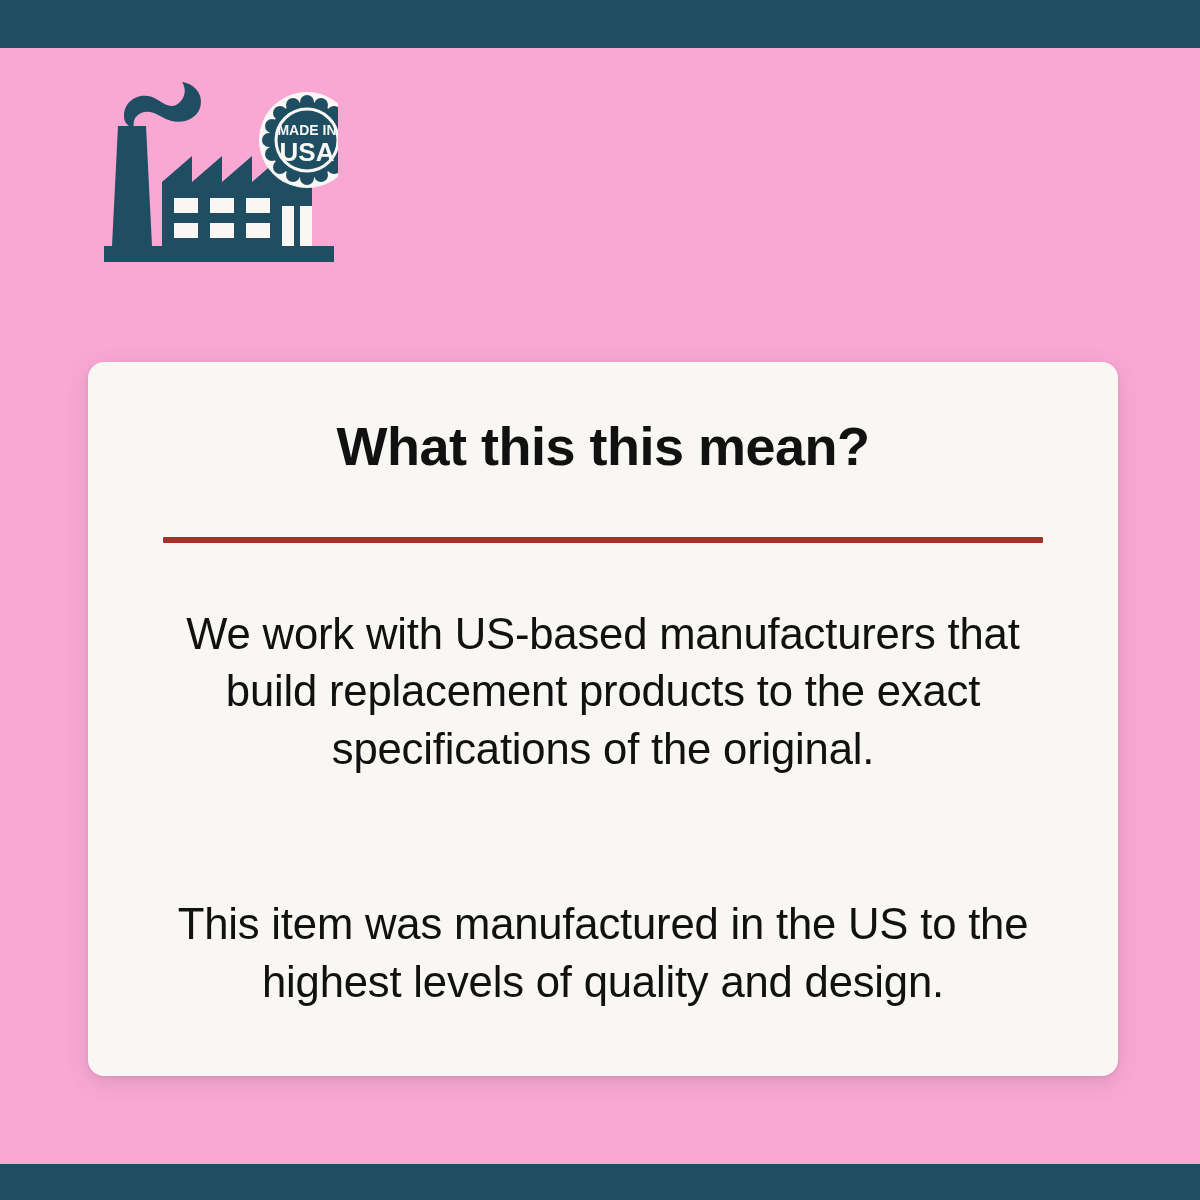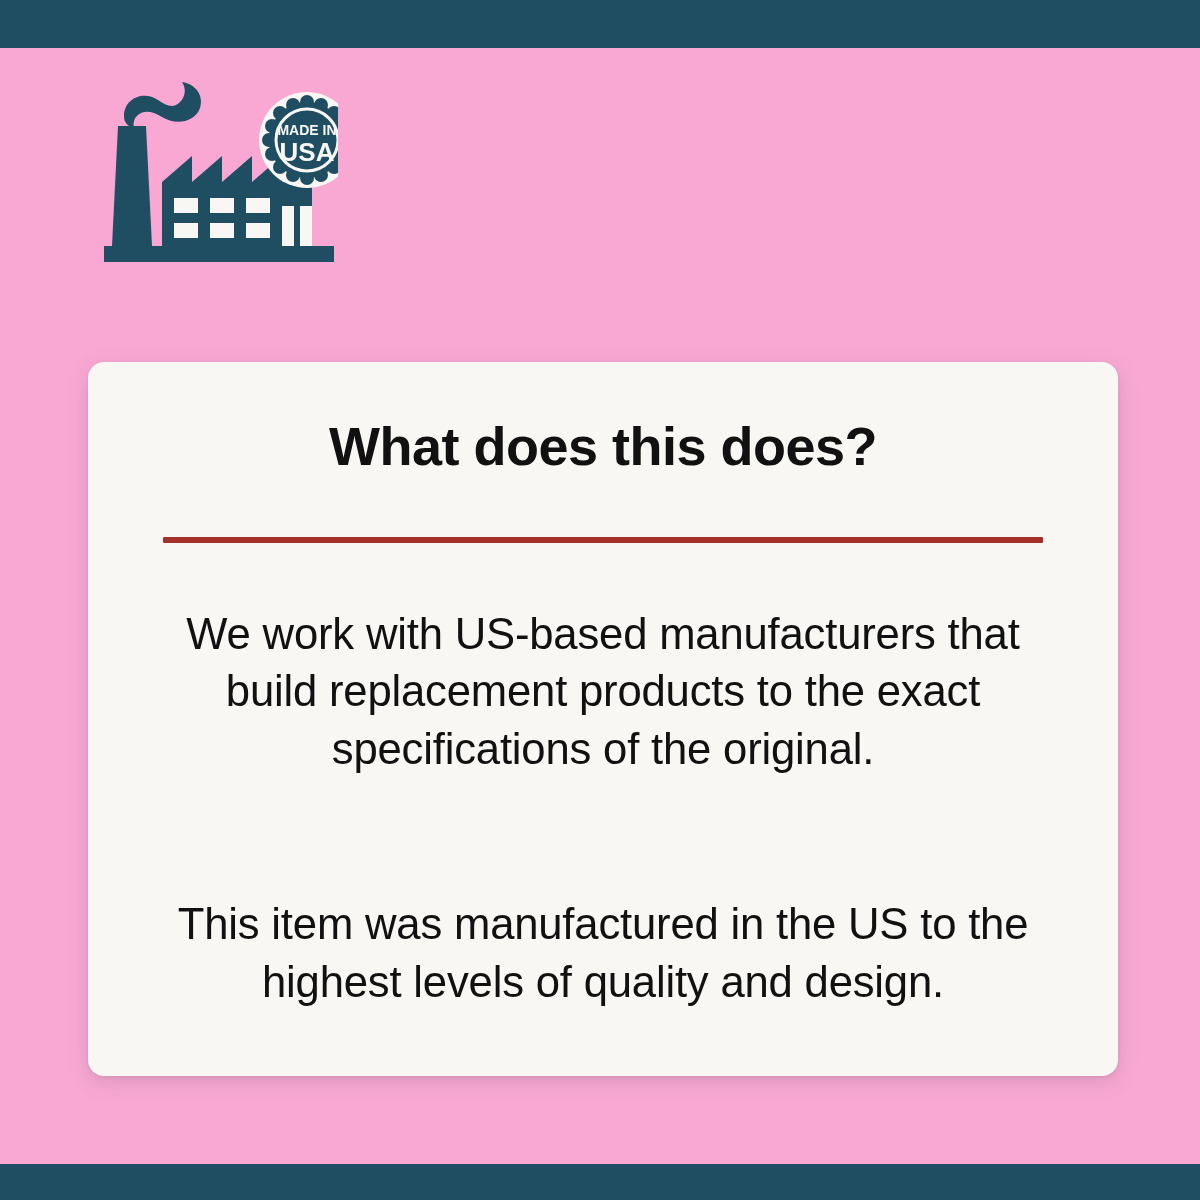--- a/index.html
+++ b/index.html
@@ -197,21 +197,21 @@
             <text x="46" y="67" text-anchor="middle" font-family="'Liberation Sans Narrow','Liberation Sans',sans-serif" font-weight="700" font-size="26" fill="#f8f7f3">USA</text>
           </g>
         </g>
       </svg>
     </div>
 
 
   </div>
 
   <div class="card">
-    <h2 class="card-heading">What does this does?</h2>
+    <h2 class="card-heading">What this this mean?</h2>
 
     <hr class="divider">
 
     <p class="para para-1">We work with US-based manufacturers that build replacement products to the exact specifications of the original.</p>
 
     <p class="para para-2">This item was manufactured in the US to the highest levels of quality and design.</p>
   </div>
 
   <div class="band band-bottom"></div>
 

